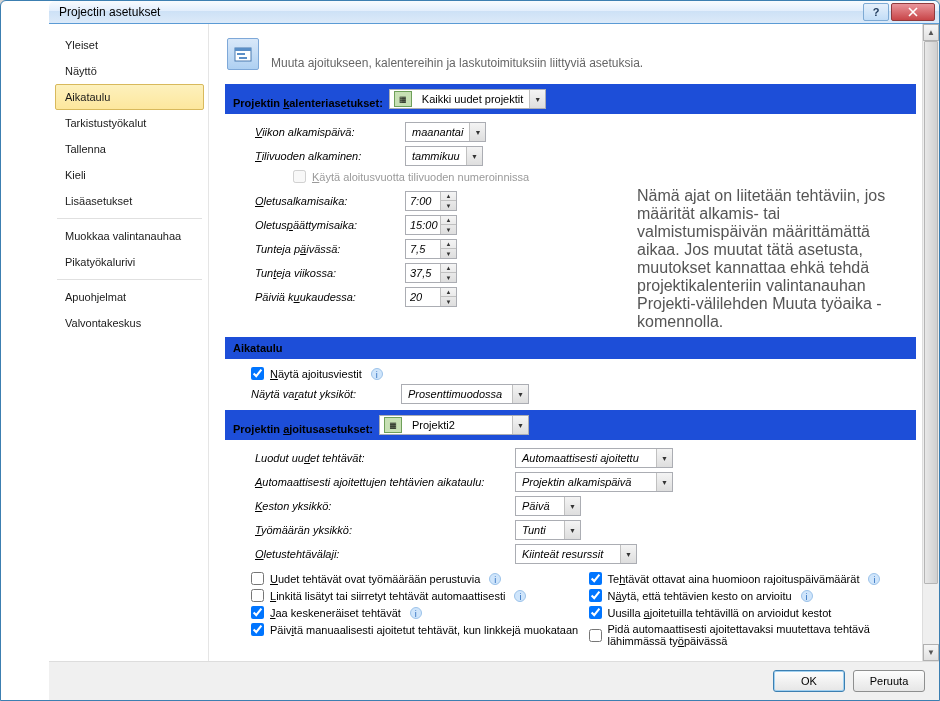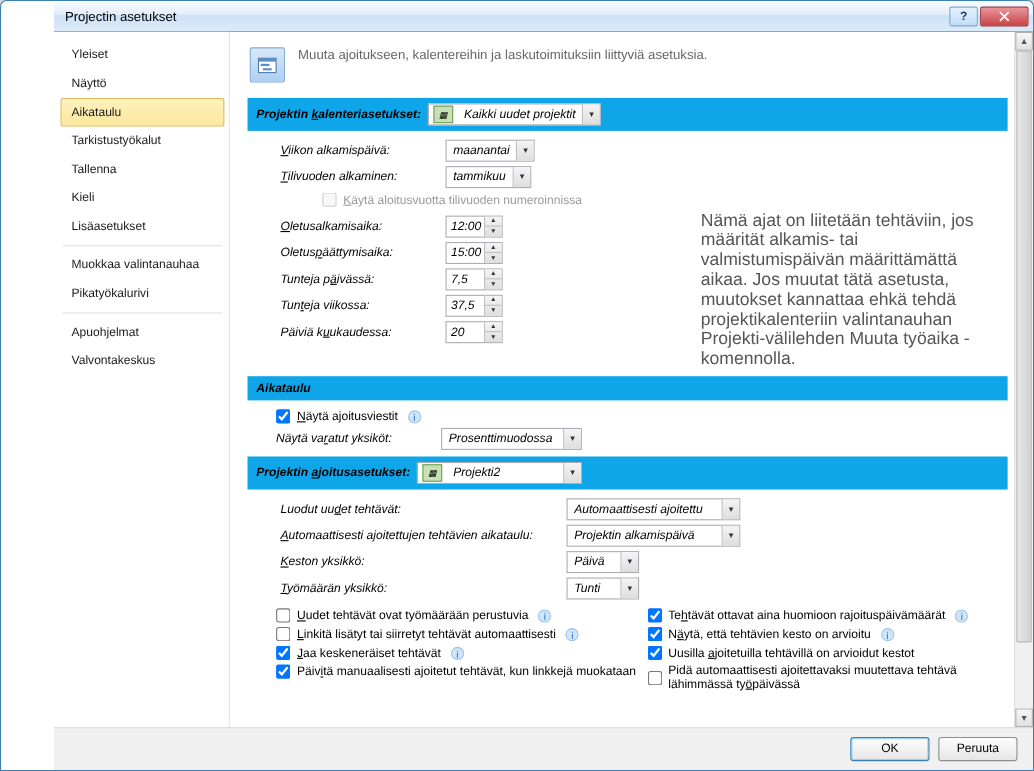--- a/index.html
+++ b/index.html
@@ -16,25 +16,25 @@
 .sidebar { width: 160px; background: #fff; border-right: 1px solid #e5e5e5; padding: 8px 0 0 6px; }
 .sidebar-item { padding: 7px 10px; color: #1a1a1a; cursor: default; margin-right: 4px; }
 .sidebar-item.selected { background: linear-gradient(#fdf1bd, #fde79d); border: 1px solid #d8b95c; border-radius: 2px; padding: 6px 9px; }
 .sidebar-sep { border-top: 1px solid #e0e0e0; margin: 4px 6px 4px 2px; }
 .content-wrap { flex: 1; display: flex; }
 .content { flex: 1; padding: 14px 6px 10px 18px; overflow: hidden; }
 .scrollbar { width: 17px; background: #f0f0f0; border-left: 1px solid #ddd; display: flex; flex-direction: column; }
 .sb-btn { height: 17px; background: linear-gradient(#f6f6f6,#e1e1e1); border: 1px solid #b0b0b0; display: flex; align-items: center; justify-content: center; font-size: 8px; color: #555; }
 .sb-track { flex: 1; background: #efefef; position: relative; }
 .sb-thumb { position: absolute; top: 0; left: 1px; right: 1px; height: 90%; background: linear-gradient(to right,#e8e8e8,#d0d0d0); border: 1px solid #b5b5b5; border-radius: 1px; }
-.banner { display: flex; align-items: flex-start; gap: 12px; margin-bottom: 14px; }
+.banner { display: flex; align-items: flex-end; gap: 12px; margin-bottom: 14px; }
 .banner-icon { width: 32px; height: 32px; background: linear-gradient(#d9e8f9,#aed0f2); border: 1px solid #7ea8d8; border-radius: 2px; display: flex; align-items: center; justify-content: center; }
 .banner-icon svg { width: 20px; height: 20px; }
 .banner-text { color: #666; font-size: 12px; }
-.section-header { background: #0ea5e9; padding: 5px 8px; font-weight: bold; margin: 6px 0 8px -2px; display: flex; align-items: center; gap: 6px; font-style: italic; }
+.section-header { background: #1d4ed8; padding: 5px 8px; font-weight: bold; margin: 6px 0 8px -2px; display: flex; align-items: flex-end; gap: 6px; }
 .section-header .lbl { font-weight: bold; }
 .section-header .combo-wrap { font-weight: normal; display: inline-flex; align-items: center; }
 .form-row { display: flex; align-items: center; margin: 4px 0 4px 28px; font-style: italic; }
 .form-row .lbl { width: 150px; }
 .form-row.wide .lbl { width: 260px; }
 .combo, .spinner { display: inline-flex; align-items: center; border: 1px solid #abadb3; background: #fff; height: 20px; }
 .combo .combo-val { padding: 0 6px; min-width: 60px; }
 .combo .combo-arrow, .spinner .sp-btns { width: 16px; height: 100%; background: linear-gradient(#f4f4f4,#dedede); border-left: 1px solid #c0c0c0; display: flex; align-items: center; justify-content: center; font-size: 7px; color: #333; }
 .combo.iconed .combo-icon { width: 18px; height: 16px; background: #c7e0b4; border: 1px solid #6fa05a; margin: 0 4px; display: flex; align-items: center; justify-content: center; font-size: 8px; }
 .spinner .sp-val { width: 34px; padding: 0 4px; text-align: left; }
@@ -132,21 +132,21 @@
         <div class="check-row disabled" style="margin-left:66px">
           <input type="checkbox" disabled="" style="">
           <span><u>K</u>äytä aloitusvuotta tilivuoden numeroinnissa</span>
         </div>
 
         <div class="two-row">
           <div class="leftcol">
             <div class="form-row">
               <span class="lbl"><u>O</u>letusalkamisaika:</span>
               <span class="spinner">
-                  <span class="sp-val">12:00</span>
+                  <span class="sp-val">7:00</span>
                   <span class="sp-btns">
                     <span class="sp-up">▲</span>
                     <span class="sp-down">▼</span>
                   </span>
                 </span>
             </div>
             <div class="form-row">
               <span class="lbl">Oletus<u>p</u>äättymisaika:</span>
               <span class="spinner">
                   <span class="sp-val">15:00</span>
@@ -238,20 +238,27 @@
               <span class="combo-arrow">▼</span>
             </span>
         </div>
         <div class="form-row wide">
           <span class="lbl"><u>T</u>yömäärän yksikkö:</span>
           <span class="combo">
               <span class="combo-val" style="min-width:48px">Tunti</span>
               <span class="combo-arrow">▼</span>
             </span>
         </div>
+        <div class="form-row wide">
+          <span class="lbl"><u>O</u>letustehtävälaji:</span>
+          <span class="combo">
+              <span class="combo-val" style="min-width:104px">Kiinteät resurssit</span>
+              <span class="combo-arrow">▼</span>
+            </span>
+        </div>
 
         <div class="cols">
           <div class="col">
             <div class="check-row">
                 <input type="checkbox" style="">
                 <span><u>U</u>udet tehtävät ovat työmäärään perustuvia</span>
                 <span class="info-icon">i</span>
               </div>
             <div class="check-row">
                 <input type="checkbox" style="">

